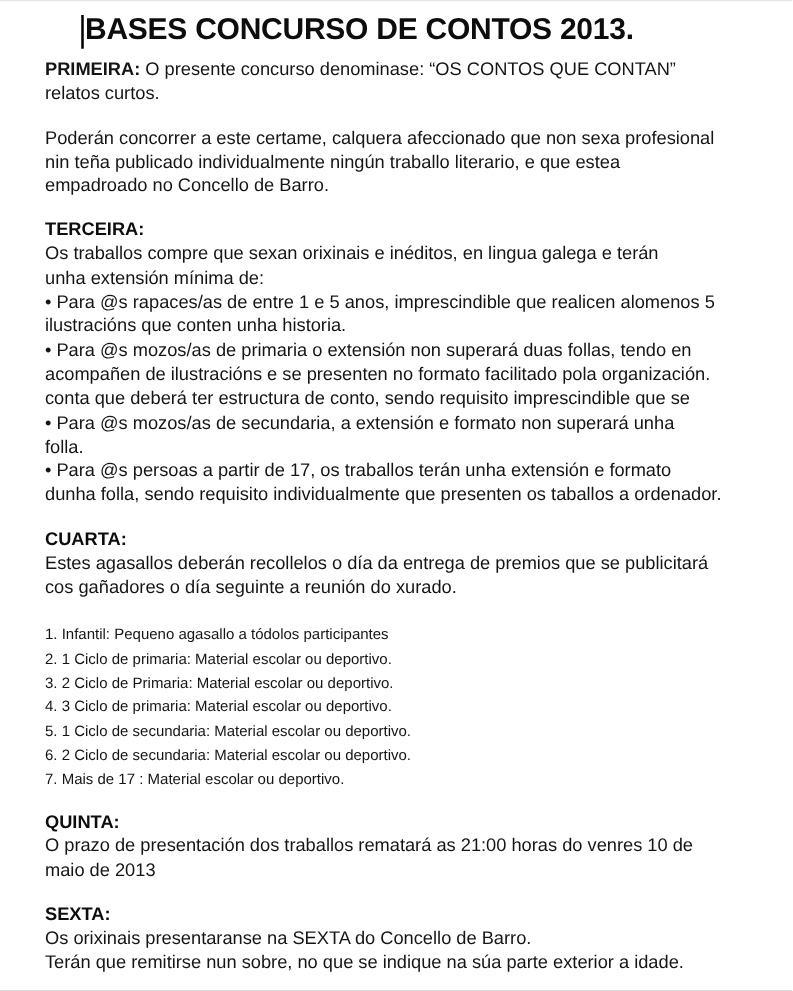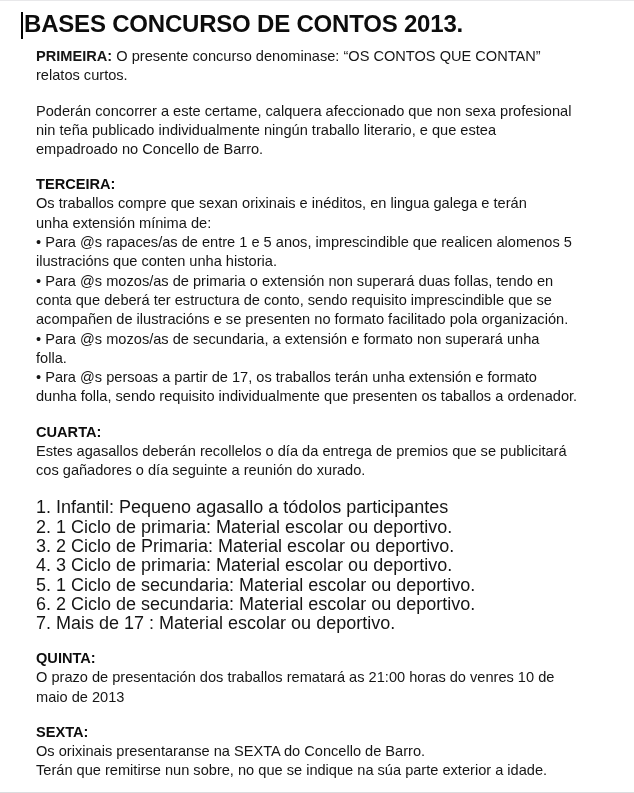--- a/index.html
+++ b/index.html
@@ -31,21 +31,21 @@
     left: 36px;
     top: 0;
     width: 564px;
   }
 
   
   .title-row {
     display: flex;
     align-items: center;
     padding-top: 8px;
-    padding-left: 21px;
+    padding-left: 65px;
   }
   .caret {
     display: inline-block;
     width: 2px;
     height: 27px;
     background: #000;
     margin-right: 1px;
     margin-top: 2px;
     flex: 0 0 auto;
   }
@@ -82,21 +82,21 @@
   .line {
     white-space: nowrap;
   }
   .bullet-line {
     white-space: nowrap;
   }
   .numbered {
     margin-top: 18px;
   }
   .numbered .line {
-    font-size: 18px;
+    font-size: 12px;
     line-height: 19.3px;
   }
 </style>
 </head>
 <body>
 
 <div id="page">
 
   <div class="title-row">
     <span class="caret"></span>
@@ -121,22 +121,22 @@
     </div>
 
     <div class="section">
       <div class="heading">TERCEIRA:</div>
       <div class="para">
         <div class="line">Os traballos compre que sexan orixinais e inéditos, en lingua galega e terán</div>
         <div class="line">unha extensión mínima de:</div>
         <div class="bullet-line">• Para @s rapaces/as de entre 1 e 5 anos, imprescindible que realicen alomenos 5</div>
         <div class="bullet-line">ilustracións que conten unha historia.</div>
         <div class="bullet-line">• Para @s mozos/as de primaria o extensión non superará duas follas, tendo en</div>
+        <div class="bullet-line">acompañen de ilustracións e se presenten no formato facilitado pola organización.</div>
         <div class="bullet-line">conta que deberá ter estructura de conto, sendo requisito imprescindible que se</div>
-        <div class="bullet-line">acompañen de ilustracións e se presenten no formato facilitado pola organización.</div>
         <div class="bullet-line">• Para @s mozos/as de secundaria, a extensión e formato non superará unha</div>
         <div class="bullet-line">folla.</div>
         <div class="bullet-line">• Para @s persoas a partir de 17, os traballos terán unha extensión e formato</div>
         <div class="bullet-line">dunha folla, sendo requisito individualmente que presenten os taballos a ordenador.</div>
       </div>
     </div>
 
     <div class="section">
       <div class="heading">CUARTA:</div>
       <div class="para">

